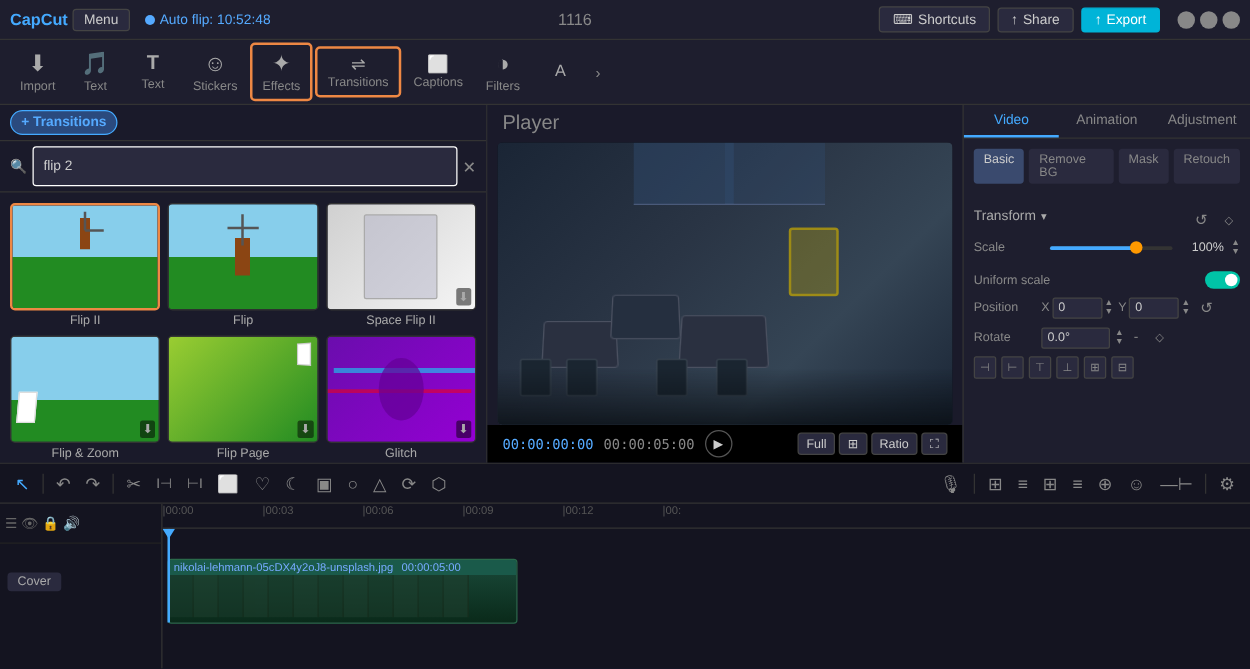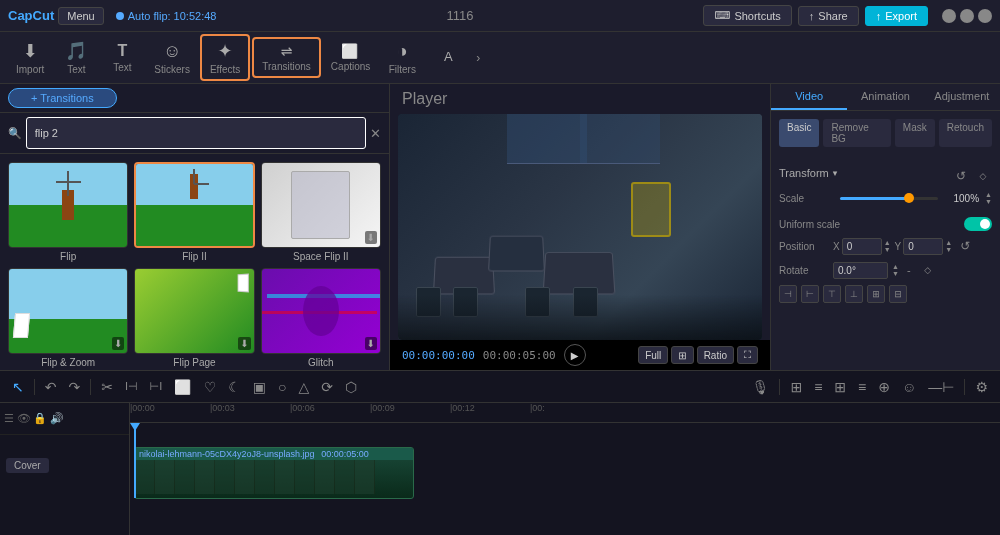--- a/index.html
+++ b/index.html
@@ -29,21 +29,21 @@
     .tool-label { font-size: 10px; color: #888; margin-top: 2px; }
     .tool-item.highlighted { border: 2px solid #e84; border-radius: 4px; }
     .toolbar-expand { color: #888; cursor: pointer; padding: 4px; }
 
     
     .main-area { display: flex; height: calc(535px - 32px - 52px - 165px); }
 
     
     .left-panel { width: 390px; background: #1a1a2a; border-right: 1px solid #333; display: flex; flex-direction: column; overflow: hidden; }
     .panel-tabs { display: flex; align-items: center; padding: 4px 8px; border-bottom: 1px solid #333; gap: 4px; }
-    .panel-tab { padding: 3px 22px; border-radius: 12px; cursor: pointer; font-size: 11px; color: #888; }
+    .panel-tab { padding: 3px 8px; border-radius: 12px; cursor: pointer; font-size: 11px; color: #888; font-weight: bold; }
     .panel-tab.active { background: #2a4a7e; color: #5af; border: 1px solid #4af; }
     .search-bar { display: flex; align-items: center; padding: 4px 8px; border-bottom: 1px solid #333; gap: 4px; }
     .search-input { background: #2a2a3e; border: 1px solid #ffffff; color: #ccc; padding: 9px 8px; border-radius: 3px; font-size: 11px; flex: 1; outline: none; }
     .search-clear { color: #888; cursor: pointer; font-size: 13px; }
 
     .grid-container { display: grid; grid-template-columns: repeat(3, 1fr); gap: 6px; padding: 8px; overflow-y: auto; flex: 1; }
     .grid-item { display: flex; flex-direction: column; align-items: center; cursor: pointer; }
     .grid-thumb { width: 100%; aspect-ratio: 1.4; background: #2a2a3a; border-radius: 4px; overflow: hidden; position: relative; display: flex; align-items: center; justify-content: center; border: 1px solid #333; }
     .grid-thumb-selected { border: 2px solid #e84 !important; }
     .grid-label { font-size: 10px; color: #aaa; margin-top: 3px; text-align: center; }
@@ -202,38 +202,38 @@
     </div>
     <div class="search-bar">
       <span style="color:#888;font-size:11px;">🔍</span>
       <input class="search-input" type="text" value="flip 2" placeholder="Search transitions" style="">
       <span class="search-clear">✕</span>
     </div>
 
     <div class="grid-container">
 
       <div class="grid-item">
-        <div class="grid-thumb">
-          <div style="width:100%;height:100%;background:linear-gradient(to bottom,#87ceeb 50%,#228b22 50%);display:flex;align-items:center;justify-content:center;">
-            <div style="width:12px;height:30px;background:#8b4513;position:absolute;"></div>
-            <div style="width:25px;height:2px;background:#555;position:absolute;top:18px;"></div>
-            <div style="width:2px;height:25px;background:#555;position:absolute;top:8px;"></div>
-          </div>
-        </div>
-        <span class="grid-label">Flip</span>
-      </div>
-      <div class="grid-item">
         <div class="grid-thumb grid-thumb-selected">
           <div class="thumb-windmill" style="position:relative;">
             <div style="position:absolute;top:10px;left:50%;transform:translateX(-50%);width:8px;height:25px;background:#8b4513;"></div>
             <div style="position:absolute;top:5px;left:50%;transform:translateX(-50%) rotate(0deg);width:2px;height:15px;background:#555;transform-origin:bottom center;"></div>
             <div style="position:absolute;top:5px;left:50%;width:2px;height:15px;background:#555;transform-origin:bottom center;transform:translateX(-50%) rotate(90deg);"></div>
           </div>
         </div>
         <span class="grid-label">Flip II</span>
+      </div>
+      <div class="grid-item">
+        <div class="grid-thumb">
+          <div style="width:100%;height:100%;background:linear-gradient(to bottom,#87ceeb 50%,#228b22 50%);display:flex;align-items:center;justify-content:center;">
+            <div style="width:12px;height:30px;background:#8b4513;position:absolute;"></div>
+            <div style="width:25px;height:2px;background:#555;position:absolute;top:18px;"></div>
+            <div style="width:2px;height:25px;background:#555;position:absolute;top:8px;"></div>
+          </div>
+        </div>
+        <span class="grid-label">Flip</span>
       </div>
       <div class="grid-item">
         <div class="grid-thumb">
           <div style="width:100%;height:100%;background:linear-gradient(135deg,#d0d0d0,#f5f5f5);display:flex;align-items:center;justify-content:center;">
             <div style="width:50%;height:80%;background:rgba(180,180,200,0.5);border:1px solid #aaa;border-radius:2px;"></div>
           </div>
           <span class="download-icon">⬇</span>
         </div>
         <span class="grid-label">Space Flip II</span>
       </div>

